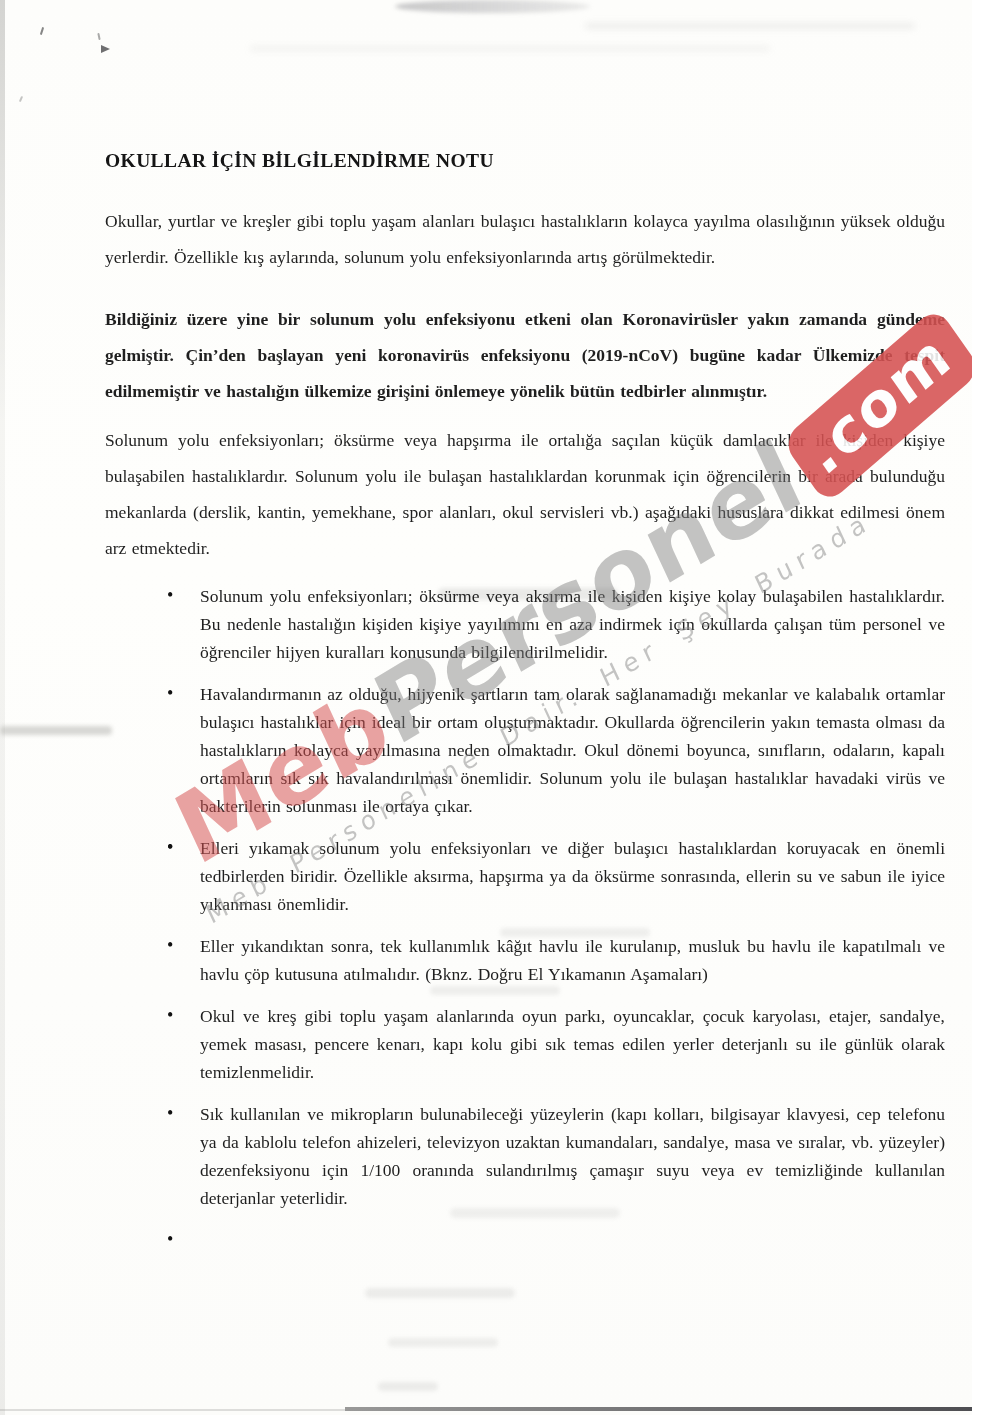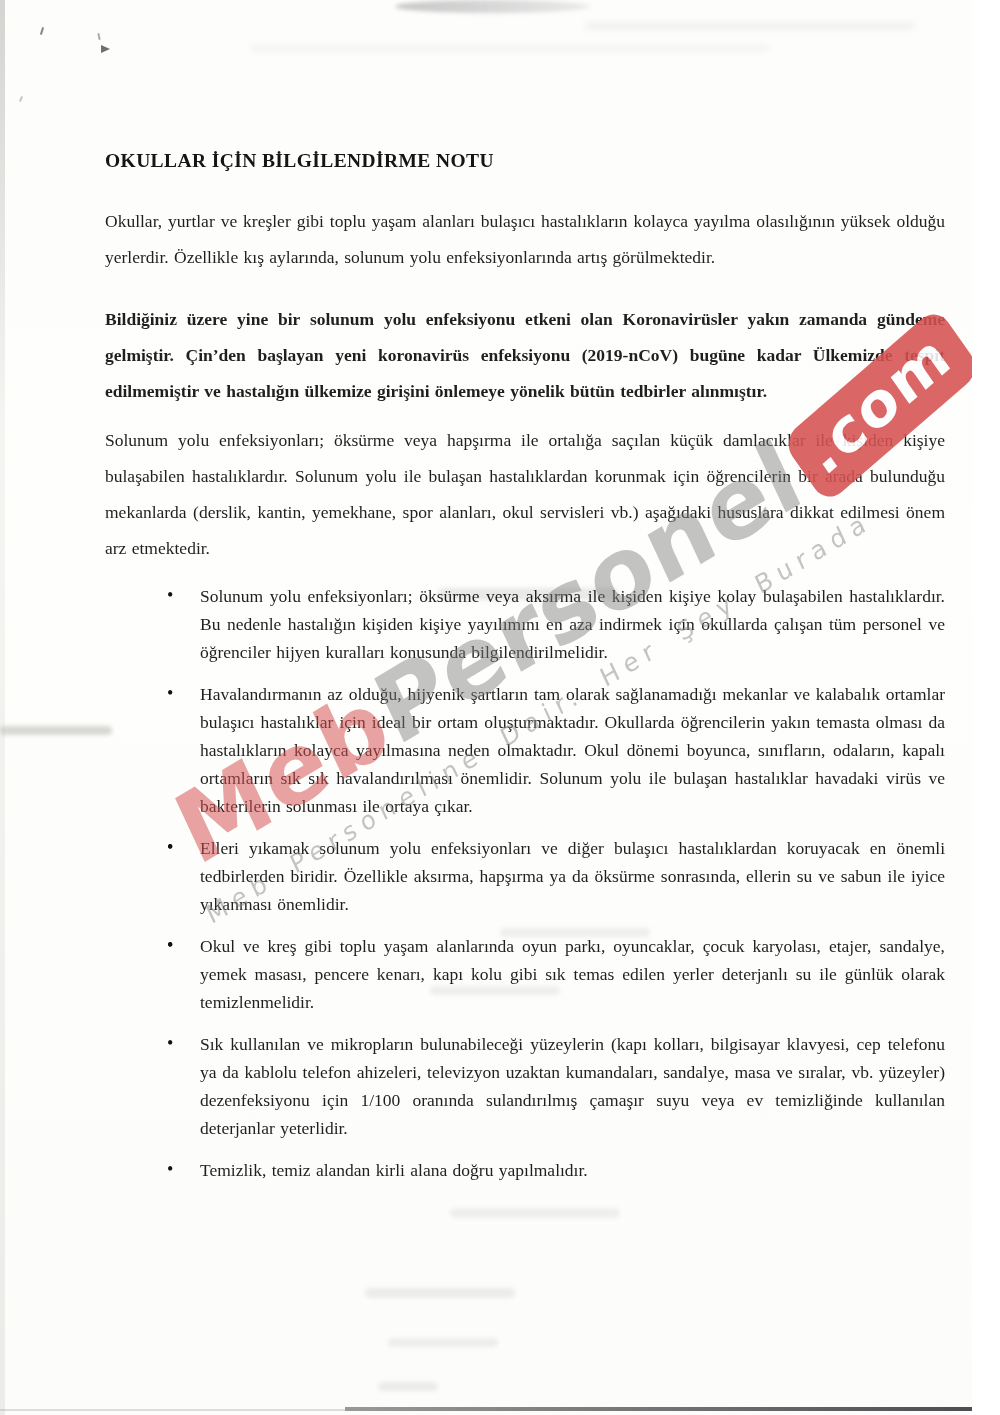--- a/index.html
+++ b/index.html
@@ -169,32 +169,32 @@
       </li>
       <li>
         <span class="bullet-marker">•</span>
       </li>
       <li>
         <span class="bullet-marker">•</span>
         <span>Elleri yıkamak solunum yolu enfeksiyonları ve diğer bulaşıcı hastalıklardan koruyacak en önemli tedbirlerden biridir. Özellikle aksırma, hapşırma ya da öksürme sonrasında, ellerin su ve sabun ile iyice yıkanması önemlidir.</span>
       </li>
       <li>
         <span class="bullet-marker">•</span>
+        <span>Eller yıkandıktan sonra, tek kullanımlık kâğıt havlu ile kurulanıp, musluk bu havlu ile kapatılmalı ve havlu çöp kutusuna atılmalıdır. (Bknz. Doğru El Yıkamanın Aşamaları)</span>
       </li>
       <li>
         <span class="bullet-marker">•</span>
         <span>Okul ve kreş gibi toplu yaşam alanlarında oyun parkı, oyuncaklar, çocuk karyolası, etajer, sandalye, yemek masası, pencere kenarı, kapı kolu gibi sık temas edilen yerler deterjanlı su ile günlük olarak temizlenmelidir.</span>
       </li>
       <li>
         <span class="bullet-marker">•</span>
         <span>Sık kullanılan ve mikropların bulunabileceği yüzeylerin (kapı kolları, bilgisayar klavyesi, cep telefonu ya da kablolu telefon ahizeleri, televizyon uzaktan kumandaları, sandalye, masa ve sıralar, vb. yüzeyler) dezenfeksiyonu için 1/100 oranında sulandırılmış çamaşır suyu veya ev temizliğinde kullanılan deterjanlar yeterlidir.</span>
       </li>
       <li>
         <span class="bullet-marker">•</span>
-        <span>Temizlik, temiz alandan kirli alana doğru yapılmalıdır.</span>
       </li>
     </ul>
   </div>
 
   <div class="watermark">
     <div class="wm-main">
       <span class="wm-prefix">Meb</span><span class="wm-suffix">Personel</span><span class="wm-badge">.com</span>
     </div>
     <div class="wm-tagline">Meb Personeline Dair. Her Şey Burada</div>
   </div>

